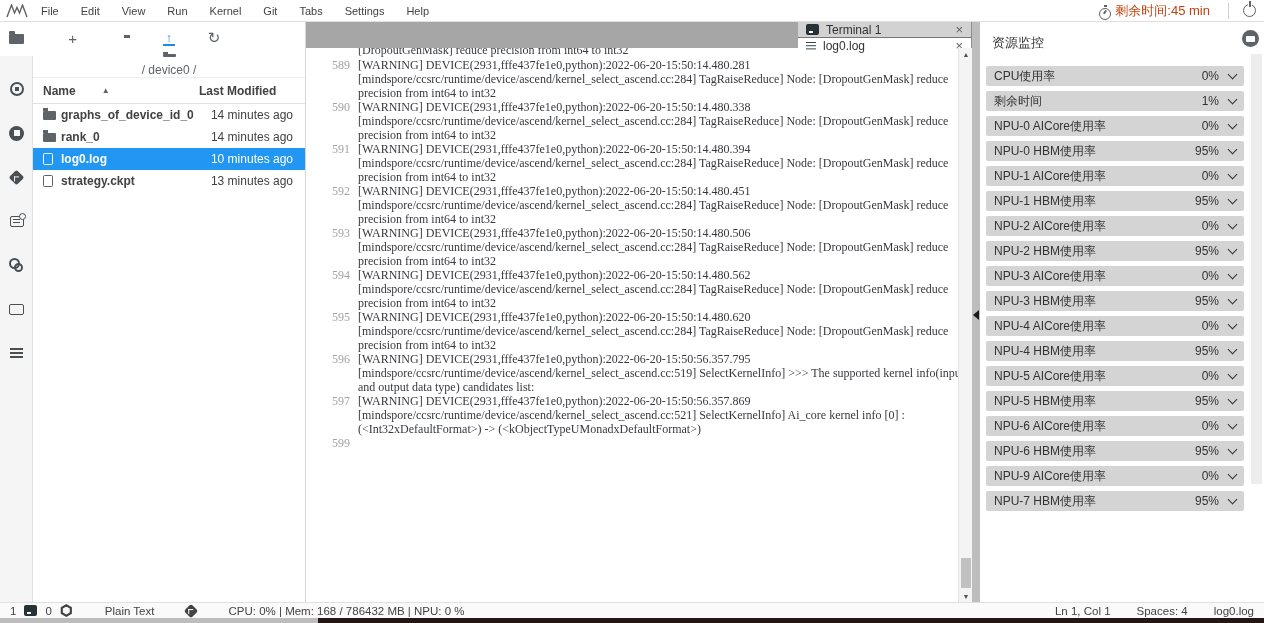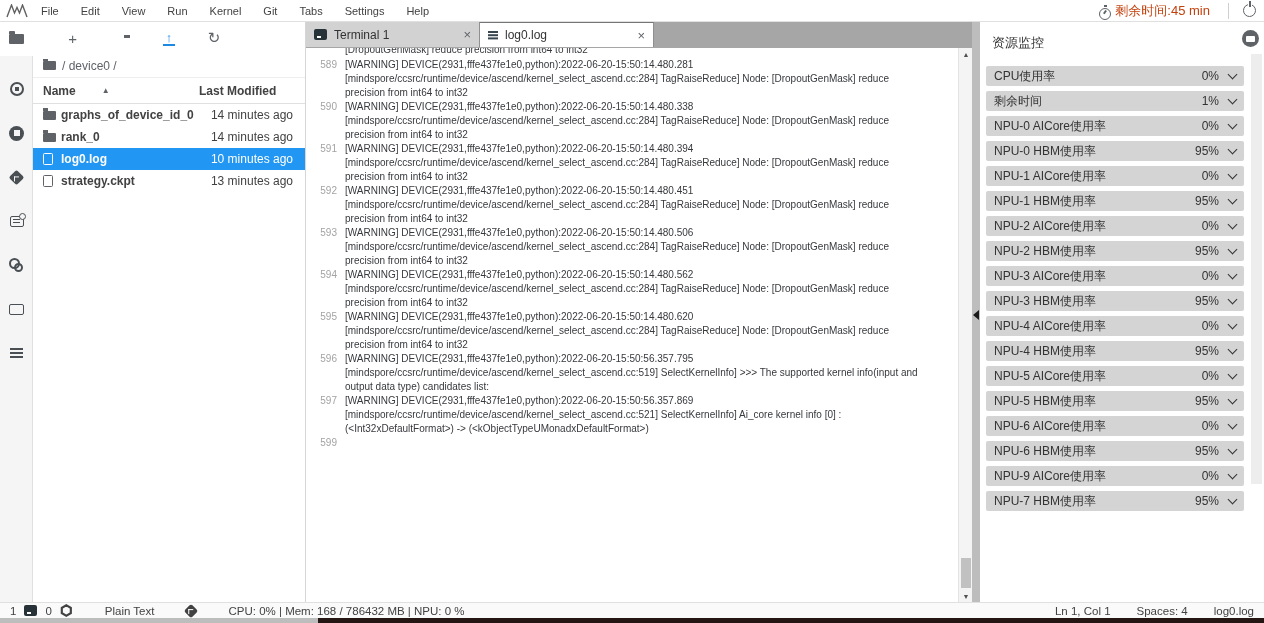--- a/index.html
+++ b/index.html
@@ -61,54 +61,54 @@
   .tb-btn { font-size:15px; color:#5f6368; width:24px; text-align:center; cursor:default; }
   .tb-upload { color:#1e88e5; border-bottom:2px solid #1e88e5; line-height:13px; font-size:13px; font-weight:bold; width:12px; }
   .tb-folder-new { position:relative; width:15px; height:10px; background:#5f6368; border-radius:1px; }
   .tb-folder-new::before { content:""; position:absolute; top:-3px; left:0; width:6px; height:3px; background:#5f6368; }
   .tb-folder-new::after { content:""; position:absolute; left:6px; top:2.5px; width:5px; height:1.6px; background:#fff;
                           box-shadow:1.7px -1.7px 0 -1.6px #fff; }
   .tb-diamond { position:relative; width:10px; height:10px; background:#5f6368; transform:rotate(45deg); border-radius:2px; }
   .tb-diamond::after { content:""; position:absolute; left:3px; top:3px; width:3.5px; height:3.5px;
                        border-left:1.4px solid #fff; border-bottom:1.4px solid #fff; transform:rotate(45deg); }
   #fb-breadcrumb { height:24px; display:flex; align-items:center; gap:6px; padding:0 10px;
-                   font-size:12px; color:#5f6368; border-bottom:1px solid #eee; }
+                   font-size:12px; color:#5f6368; border-bottom:1px solid #eee;flex-direction:column; }
   .bc-folder { position:relative; width:13px; height:9px; background:#5f6368; border-radius:1px; }
   .bc-folder::before { content:""; position:absolute; top:-2.5px; left:0; width:5px; height:2.5px; background:#5f6368; }
   #fb-header { height:26px; display:flex; align-items:center; font-size:12px; font-weight:bold;
                color:#424242; border-bottom:1px solid #e0e0e0; padding:0 10px; }
   #fb-header .h-name { flex:1; display:flex; align-items:center; gap:26px; }
   .sort-tri { font-size:8px; color:#5f6368; }
   #fb-header .h-mod { width:96px; text-align:left; }
   .frow { height:22px; display:flex; align-items:center; padding:0 10px; font-size:12px; color:#424242; }
   .frow .fico { width:18px; display:flex; }
   .frow .fname { flex:1; white-space:nowrap; overflow:hidden;font-weight:bold; }
   .frow .fmod { width:96px; text-align:right; padding-right:2px; white-space:nowrap; }
   .fic { display:inline-block; }
   .fic.type-folder { position:relative; width:13px; height:9px; background:#5f6368; border-radius:1px; }
   .fic.type-folder::before { content:""; position:absolute; top:-2.5px; left:0; width:5px; height:2.5px; background:#5f6368; }
   .fic.type-file { width:10px; height:12px; border:1.3px solid #5f6368; border-radius:1.5px; background:#fff; }
   .frow.selected-true { background:#2196f3; color:#fff; }
   .frow.selected-true .fic.type-file { border-color:#fff; background:transparent; }
 
   
   #editor { position:absolute; left:306px; top:22px; width:666px; height:580px; background:#fff; }
-  #tabbar { height:26px; background:#a6a6a6; display:flex; align-items:flex-start; }
+  #tabbar { height:26px; background:#a6a6a6; display:flex; align-items:flex-end;flex-direction:column; }
   .tab { height:25px; width:174px; display:flex; align-items:center; padding:0 8px; gap:7px;
          font-size:12px; color:#333; border-right:1px solid #8f8f8f; cursor:default; }
   .tab.inactive { background:#d2d2d2; }
   .tab.active { background:#fff; border-top:1px solid #757575; }
   .tab .tlabel { flex:1; white-space:nowrap; overflow:hidden; }
   .tab .tclose { color:#5f6368; font-size:13px; }
   .tico-term { position:relative; width:13px; height:11px; background:#263238; border-radius:2px; }
   .tico-term::after { content:""; position:absolute; left:2.5px; bottom:2.5px; width:4px; height:1.5px; background:#fff; }
   .tico-lines { width:10px; height:1.8px; background:#37474f; box-shadow:0 3.2px 0 #37474f, 0 6.4px 0 #37474f; margin-top:-6px; }
   #editor-body { position:relative; width:666px; height:554px; overflow:hidden; }
-  #logview { position:absolute; left:5px; top:0; width:652px; height:554px; overflow:hidden;
-             font-family:Liberation Sans, sans-serif; font-size:10px; line-height:14px; color:#37393d; }
+  #logview { position:absolute; left:18px; top:0; width:652px; height:554px; overflow:hidden;
+             font-family:Liberation Serif, serif; font-size:12px; line-height:14px; color:#37393d; }
   .cliprow { height:10px; overflow:hidden; margin-left:26px; padding-left:8px; }
   .cliprow > span { display:block; margin-top:-5px; white-space:pre; }
   .lrow { display:flex; align-items:flex-start; }
   .lrow .ln { flex:0 0 26px; text-align:right; color:#a3a3a3; padding-right:0; user-select:none; }
   .lrow .lt { margin-left:8px; width:104ch; white-space:pre-wrap; word-break:normal; overflow-wrap:normal; }
   #vscroll { position:absolute; right:0; top:0; width:14px; height:554px; background:#f4f4f4; border-left:1px solid #e2e2e2; }
   .scroll-arrow { position:absolute; left:0; width:14px; height:12px; font-size:7px; color:#505050;
                   display:flex; align-items:center; justify-content:center; }
   #vscroll .up { top:0; } #vscroll .down { bottom:0; }
   #vthumb { position:absolute; left:2px; bottom:14px; width:10px; height:30px; background:#c1c1c1; }

